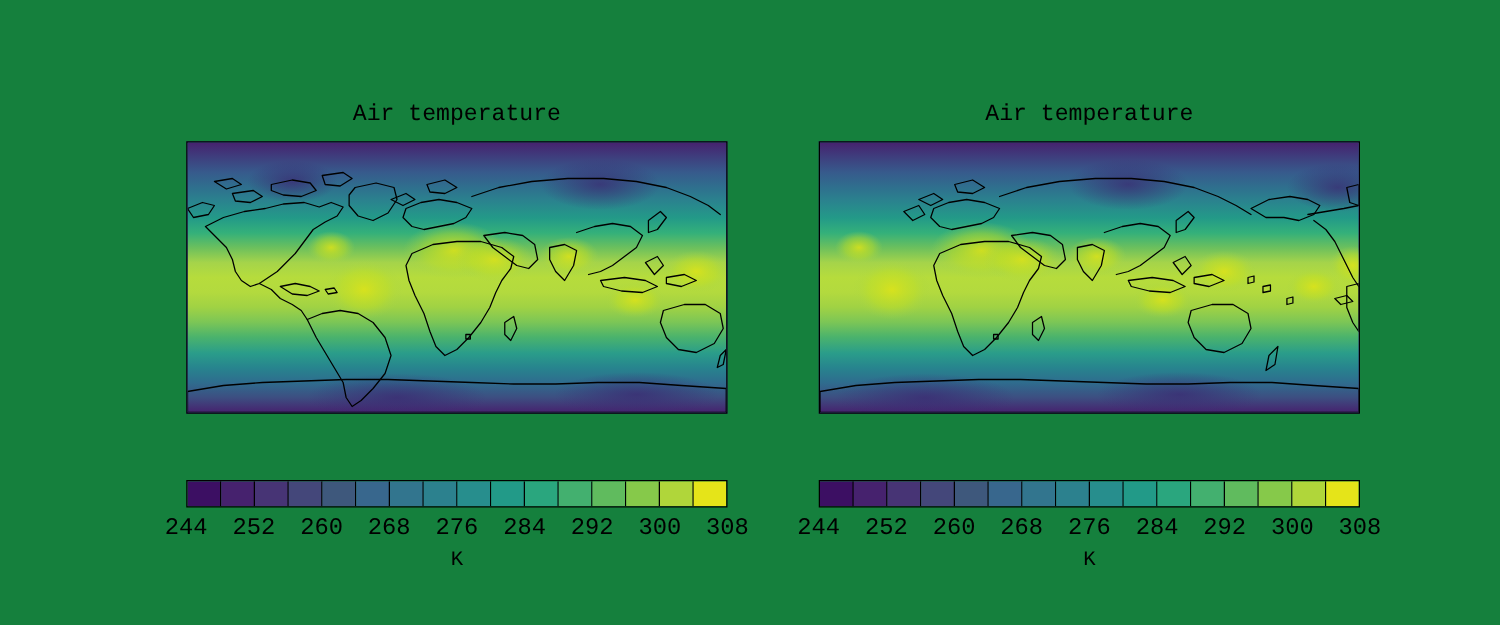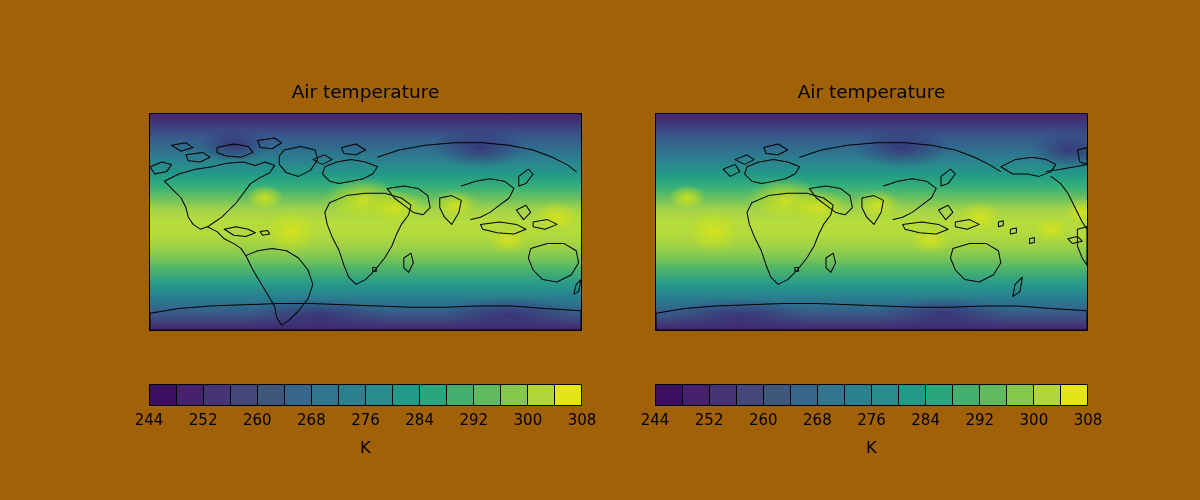--- a/index.html
+++ b/index.html
@@ -8,21 +8,22 @@
   }
   body {
     width: 1200px; height: 500px;
     font-family: "DejaVu Sans", sans-serif;
     overflow: hidden;
     position: relative;
   }
   .figure {
     position: absolute;
     inset: 0;
-    background: #a16207;
+    background: #15803d;
+    font-family: Liberation Mono, monospace;
   }
   .panel { position: absolute; }
 
   .panel-title {
     position: absolute;
     top: 0; left: 0;
     width: 100%;
     text-align: center;
     font-size: 18.5px;
     color: #000000;
@@ -63,21 +64,21 @@
 
   .cbar-ticklabels {
     position: absolute;
     left: 0;
     width: 100%;
     height: 20px;
   }
   .cbar-ticklabel {
     position: absolute;
     transform: translateX(-50%);
-    font-size: 15px;
+    font-size: 19px;
     color: #000000;
     line-height: 1;
     white-space: nowrap;
   }
   .cbar-unit {
     position: absolute;
     left: 0; width: 100%;
     text-align: center;
     font-size: 16.5px;
     color: #000000;

